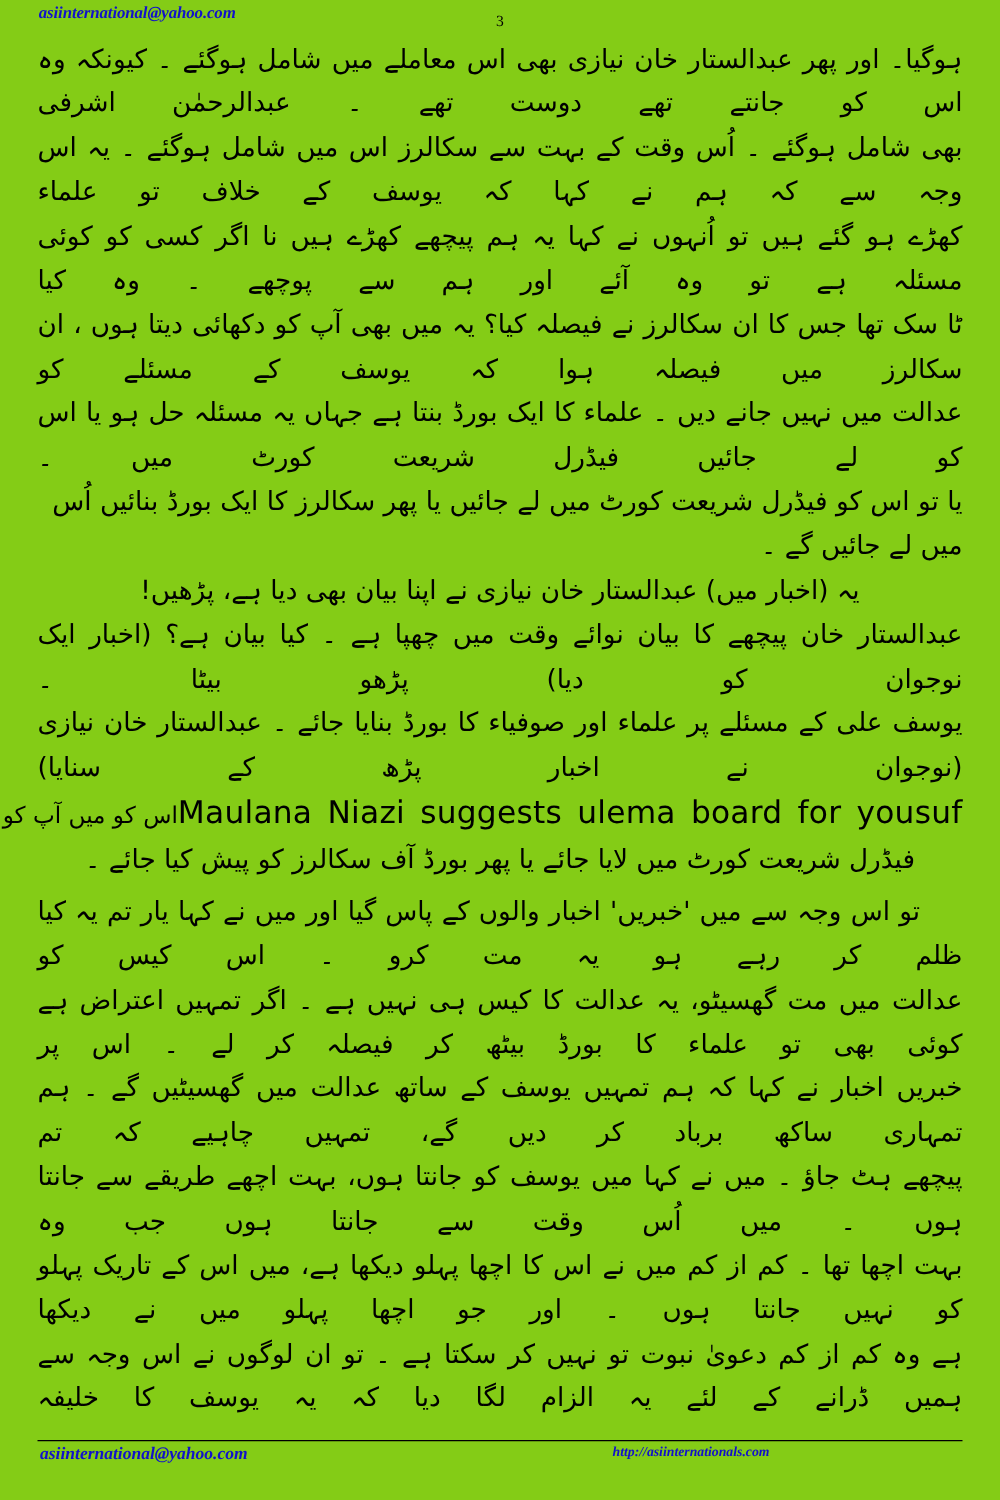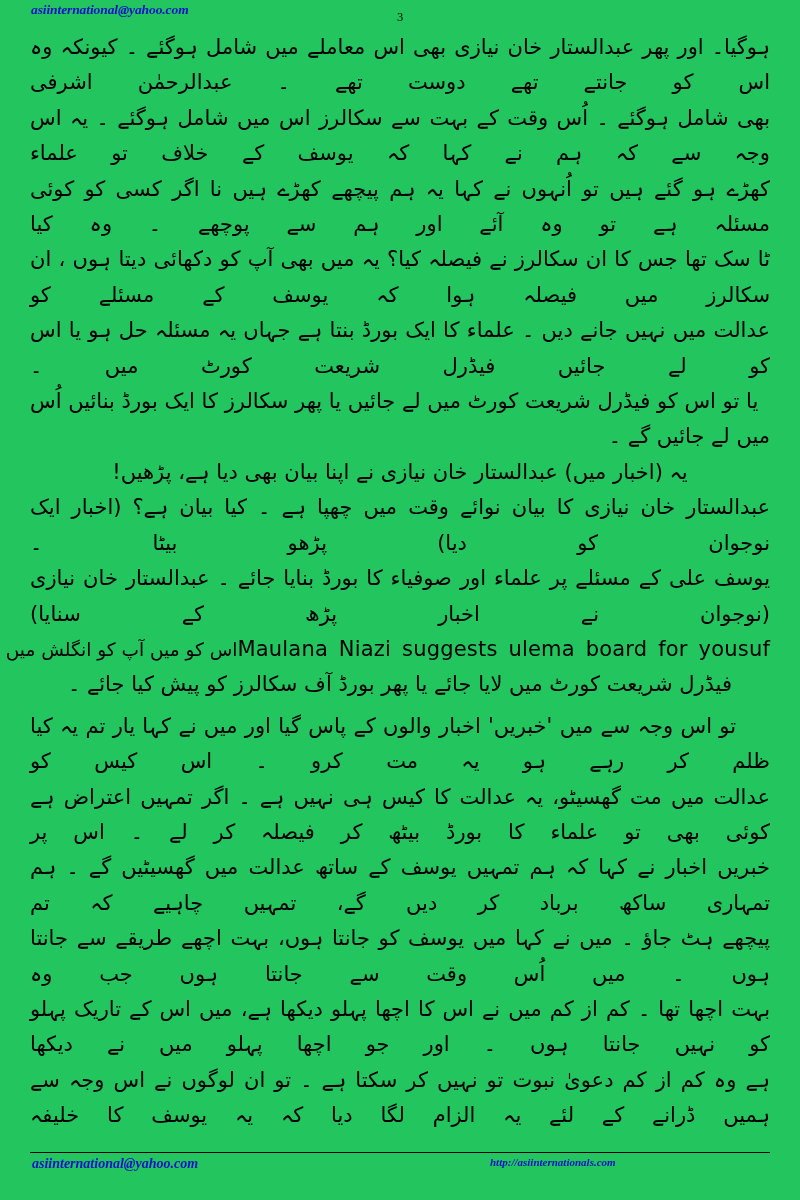--- a/index.html
+++ b/index.html
@@ -4,21 +4,21 @@
 <style>
   html, body {
     margin: 0;
     padding: 0;
     background: #ffffff;
   }
   .page {
     position: relative;
     width: 800px;
     height: 1200px;
-    background: #22c55e;
+    background: #84cc16;
     overflow: hidden;
     font-family: "Liberation Serif", "DejaVu Serif", serif;
     text-decoration: underline;
   }
 
   
   .header {
     position: absolute;
     top: 0px;
     left: 0;
@@ -62,21 +62,21 @@
     text-align: justify;
     text-align-last: justify;
     font-family: "DejaVu Sans", sans-serif;
     font-size: 21px;
     line-height: 35.4px;
     color: #000000;
     margin: 0;
     white-space: normal;
   }
   .urdu.line-right {
-    text-align: left;
+    text-align: right;
     text-align-last: right;
   }
   .urdu.line-center {
     text-align: center;
     text-align-last: center;
   }
   .urdu.indent {
     text-indent: 34px;
   }
 
@@ -90,21 +90,21 @@
     line-height: 35.4px;
     margin: 0;
     color: #000;
     font-family: "DejaVu Sans", sans-serif;
     white-space: nowrap;
   }
   .eng-phrase {
     direction: ltr;
     display: inline-block;
     font-family: "DejaVu Sans", "Liberation Sans", sans-serif;
-    font-size: 21px;
+    font-size: 25px;
     letter-spacing: 0.2px;
     word-spacing: 4px;
     color: #000;
     vertical-align: baseline;
   }
 
   
   .footer {
     position: absolute;
     left: 30px;
@@ -160,21 +160,21 @@
       <div class="urdu">ہوگیا۔ اور پھر عبدالستار خان نیازی بھی اس معاملے میں شامل ہوگئے ۔ کیونکہ وہ اس کو جانتے تھے دوست تھے ۔ عبدالرحمٰن اشرفی</div>
       <div class="urdu">بھی شامل ہوگئے ۔ اُس وقت کے بہت سے سکالرز اس میں شامل ہوگئے ۔ یہ اس وجہ سے کہ ہم نے کہا کہ یوسف کے خلاف تو علماء</div>
       <div class="urdu">کھڑے ہو گئے ہیں تو اُنہوں نے کہا یہ ہم پیچھے کھڑے ہیں نا اگر کسی کو کوئی مسئلہ ہے تو وہ آئے اور ہم سے پوچھے ۔ وہ کیا</div>
       <div class="urdu">ٹا سک تھا جس کا ان سکالرز نے فیصلہ کیا؟ یہ میں بھی آپ کو دکھائی دیتا ہوں ، ان سکالرز میں فیصلہ ہوا کہ یوسف کے مسئلے کو</div>
       <div class="urdu">عدالت میں نہیں جانے دیں ۔ علماء کا ایک بورڈ بنتا ہے جہاں یہ مسئلہ حل ہو یا اس کو لے جائیں فیڈرل شریعت کورٹ میں ۔</div>
       <div class="urdu line-right">یا تو اس کو فیڈرل شریعت کورٹ میں لے جائیں یا پھر سکالرز کا ایک بورڈ بنائیں اُس میں لے جائیں گے ۔</div>
     </div>
 
     <div class="urdu line-center">یہ (اخبار میں) عبدالستار خان نیازی نے اپنا بیان بھی دیا ہے، پڑھیں!</div>
 
-    <div class="urdu">عبدالستار خان نیازی کا بیان نوائے وقت میں چھپا ہے ۔ کیا بیان ہے؟ (اخبار ایک نوجوان کو دیا) پڑھو بیٹا ۔</div>
+    <div class="urdu">عبدالستار خان پیچھے کا بیان نوائے وقت میں چھپا ہے ۔ کیا بیان ہے؟ (اخبار ایک نوجوان کو دیا) پڑھو بیٹا ۔</div>
 
     <div class="urdu">یوسف علی کے مسئلے پر علماء اور صوفیاء کا بورڈ بنایا جائے ۔ عبدالستار خان نیازی (نوجوان نے اخبار پڑھ کے سنایا)</div>
 
     <div class="mixed-line">
       <span class="eng-phrase">Maulana Niazi suggests ulema board for yousuf</span><span>اس کو میں آپ کو انگلش میں بھی سُنا دیتا ہوں ۔</span>
     </div>
 
     <div>
       <div class="urdu line-center">فیڈرل شریعت کورٹ میں لایا جائے یا پھر بورڈ آف سکالرز کو پیش کیا جائے ۔</div>
     </div>

